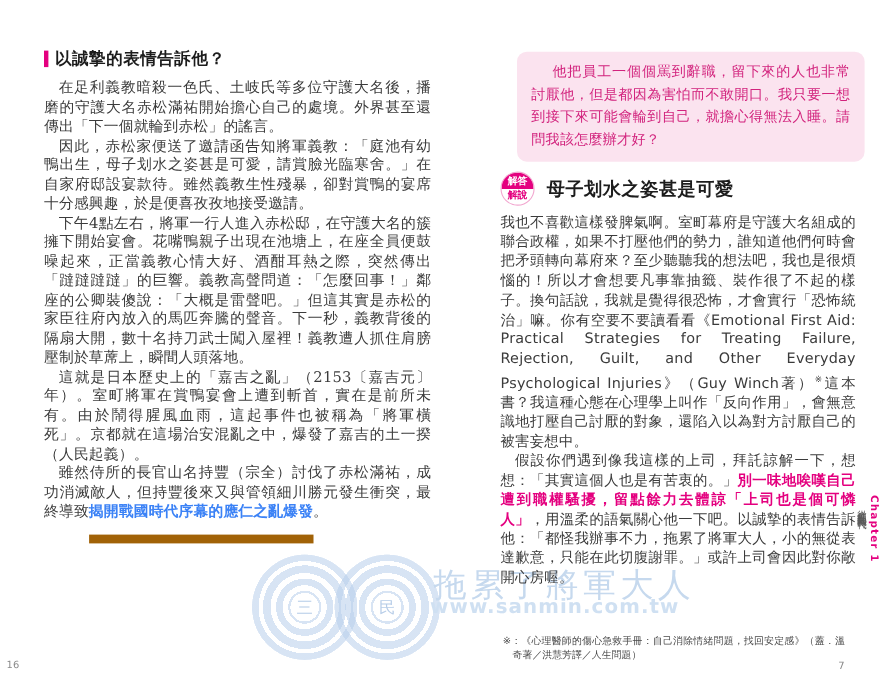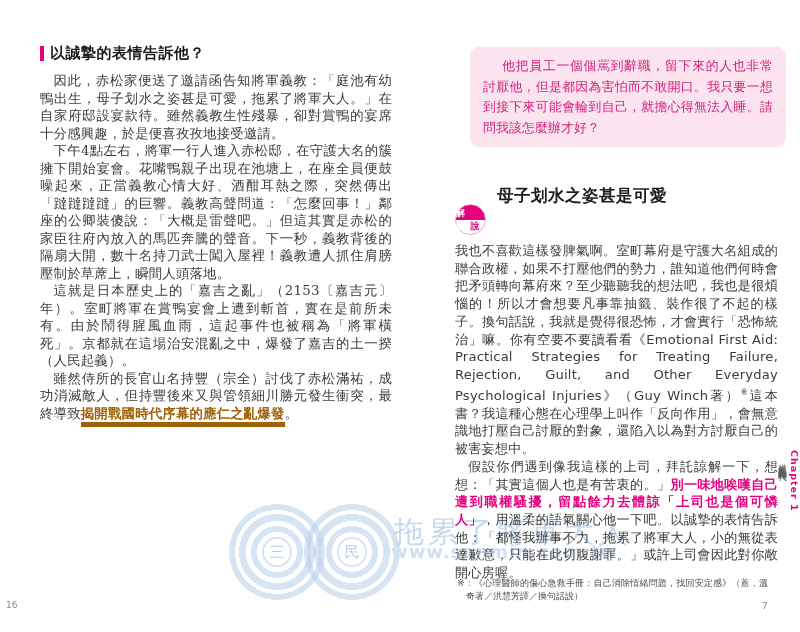--- a/index.html
+++ b/index.html
@@ -30,41 +30,41 @@
     color:#cfe0f2;letter-spacing:1px;white-space:nowrap;}
 
   
   .left-page{position:absolute;left:40px;top:44px;width:352px;z-index:1;
     font-family:"DejaVu Serif",serif;color:#3b3b3b;}
   .lp-heading{margin:0 0 9px 0;display:flex;align-items:center;}
   .bar{display:inline-block;width:4px;height:15px;background:#e4007f;margin-right:6px;}
   .lp-heading-text{font-size:15px;font-weight:bold;color:#1c1c1c;letter-spacing:.5px;}
   .lp-body{margin:0;font-size:13.4px;line-height:17.5px;text-align:justify;
     text-indent:1em;letter-spacing:.2px;}
-  .hl-underline{font-weight:bold;color:#a16207;
-    border-bottom:5px solid #a16207;padding-bottom:1px;}
+  .hl-underline{font-weight:bold;color:#3b82f6;
+    border-bottom:8px solid #a16207;padding-bottom:13px;}
 
   
   .right-page{position:absolute;left:455px;top:38px;width:323px;z-index:1;
     color:#3b3b3b;}
   .bubble{position:relative;background:#e4007f;border-radius:11px;
     width:100%;box-sizing:border-box;padding:9px 8px 10px 8px;text-align:center;color:#fff;}
   .bubble-tag{font-size:11px;letter-spacing:4px;}
   .bubble-title{font-size:16px;font-weight:bold;letter-spacing:1px;margin-top:3px;}
   .bubble-tail{position:absolute;left:36px;bottom:-15px;width:0;height:0;
     border-top:17px solid #e4007f;border-left:21px solid transparent;}
   .dialog{margin:9px 0 0 15px;box-sizing:border-box;width:316px;
     background:#fbe3ef;border-radius:9px;padding:9px 13px;
     color:#d2237d;font-size:12.8px;line-height:20.5px;text-align:justify;
     text-indent:1.5em;letter-spacing:.2px;}
   .answer-header{display:flex;align-items:center;margin-top:9px;}
   .badge{width:31px;height:31px;border-radius:50%;flex:0 0 auto;
     background:linear-gradient(to bottom,#e4007f 52%,#ffffff 52%);
     border:1px solid #f2a6cf;box-sizing:border-box;
-    display:flex;flex-direction:row;align-items:center;justify-content:center;margin-top:48px;}
+    display:flex;flex-direction:column;align-items:center;justify-content:center;}
   .badge-top{font-size:9px;font-weight:bold;color:#ffffff;line-height:13px;}
   .badge-bottom{font-size:9px;font-weight:bold;color:#e4007f;line-height:13px;}
   .answer-title{margin:0 0 0 11px;font-size:16.5px;font-weight:bold;color:#1c1c1c;
     letter-spacing:.5px;}
   .rp-body{margin:7px 0 0 0;font-size:13.1px;line-height:17.7px;text-align:justify;
     letter-spacing:.2px;}
   .rp-body.indent{text-indent:1em;margin-top:0;}
   .note-mark{font-size:8px;}
   .hl-pink{color:#e4007f;font-weight:bold;}
 
@@ -94,21 +94,22 @@
     </div>
     <div class="wm-name">拖累了將軍大人</div>
     <div class="wm-url">www.sanmin.com.tw</div>
   </div>
 
   <section class="left-page">
     <h2 class="lp-heading">
       <span class="bar"></span>
       <span class="lp-heading-text">以誠摯的表情告訴他？</span>
     </h2>
-    <p class="lp-body">因此，赤松家便送了邀請函告知將軍義教：「庭池有幼鴨出生，母子划水之姿甚是可愛，拖累了將軍大人。」在自家府邸設宴款待。雖然義教生性殘暴，卻對賞鴨的宴席十分感興趣，於是便喜孜孜地接受邀請。</p>
+    <p class="lp-body">在足利義教暗殺一色氏、土岐氏等多位守護大名後，播磨的守護大名赤松滿祐開始擔心自己的處境。外界甚至還傳出「下一個就輪到赤松」的謠言。</p>
+    <p class="lp-body">因此，赤松家便送了邀請函告知將軍義教：「庭池有幼鴨出生，母子划水之姿甚是可愛，請賞臉光臨寒舍。」在自家府邸設宴款待。雖然義教生性殘暴，卻對賞鴨的宴席十分感興趣，於是便喜孜孜地接受邀請。</p>
     <p class="lp-body">下午4點左右，將軍一行人進入赤松邸，在守護大名的簇擁下開始宴會。花嘴鴨親子出現在池塘上，在座全員便鼓噪起來，正當義教心情大好、酒酣耳熱之際，突然傳出「躂躂躂躂」的巨響。義教高聲問道：「怎麼回事！」鄰座的公卿裝傻說：「大概是雷聲吧。」但這其實是赤松的家臣往府內放入的馬匹奔騰的聲音。下一秒，義教背後的隔扇大開，數十名持刀武士闖入屋裡！義教遭人抓住肩膀壓制於草蓆上，瞬間人頭落地。</p>
     <p class="lp-body">這就是日本歷史上的「嘉吉之亂」（2153〔嘉吉元〕年）。室町將軍在賞鴨宴會上遭到斬首，實在是前所未有。由於鬧得腥風血雨，這起事件也被稱為「將軍橫死」。京都就在這場治安混亂之中，爆發了嘉吉的土一揆（人民起義）。</p>
     <p class="lp-body"><span>雖然侍所的長官山名持豐（宗全）討伐了赤松滿祐，成功消滅敵人，但持豐後來又與管領細川勝元發生衝突，最終導致</span><span class="hl-underline">揭開戰國時代序幕的應仁之亂爆發</span><span>。</span></p>
   </section>
 
   <section class="right-page">
 
     <div class="dialog">他把員工一個個罵到辭職，留下來的人也非常討厭他，但是都因為害怕而不敢開口。我只要一想到接下來可能會輪到自己，就擔心得無法入睡。請問我該怎麼辦才好？</div>
 
     <div class="answer-header">
@@ -117,21 +118,21 @@
         <span class="badge-bottom">解說</span>
       </div>
       <h3 class="answer-title">母子划水之姿甚是可愛</h3>
     </div>
 
     <p class="rp-body"><span>我也不喜歡這樣發脾氣啊。室町幕府是守護大名組成的聯合政權，如果不打壓他們的勢力，誰知道他們何時會把矛頭轉向幕府來？至少聽聽我的想法吧，我也是很煩惱的！所以才會想要凡事靠抽籤、裝作很了不起的樣子。換句話說，我就是覺得很恐怖，才會實行「恐怖統治」嘛。你有空要不要讀看看《Emotional First Aid: Practical Strategies for Treating Failure, Rejection, Guilt, and Other Everyday Psychological Injuries》（Guy Winch著）</span><sup class="note-mark">※</sup><span>這本書？我這種心態在心理學上叫作「反向作用」，會無意識地打壓自己討厭的對象，還陷入以為對方討厭自己的被害妄想中。</span></p>
 
     <p class="rp-body indent"><span>假設你們遇到像我這樣的上司，拜託諒解一下，想想：「其實這個人也是有苦衷的。」</span><span class="hl-pink">別一味地唉嘆自己遭到職權騷擾，留點餘力去體諒「上司也是個可憐人」</span><span>，用溫柔的語氣關心他一下吧。以誠摯的表情告訴他：「都怪我辦事不力，拖累了將軍大人，小的無從表達歉意，只能在此切腹謝罪。」或許上司會因此對你敞開心房喔。</span></p>
   </section>
 
-  <div class="footnote">※：《心理醫師的傷心急救手冊：自己消除情緒問題，找回安定感》（蓋．溫奇著／洪慧芳譯／換句話說）</div>
+  <div class="footnote">※：《心理醫師的傷心急救手冊：自己消除情緒問題，找回安定感》（蓋．溫奇著／洪慧芳譯／人生問題）</div>
 
   <div class="pagenum pn-left">16</div>
   <div class="pagenum pn-right">7</div>
 
   <div class="chapter-tab">
     <span class="chap-label">Chapter 1</span>
     <span class="chap-title">從應仁之亂到戰國時代</span>
   </div>
 
 </div>

